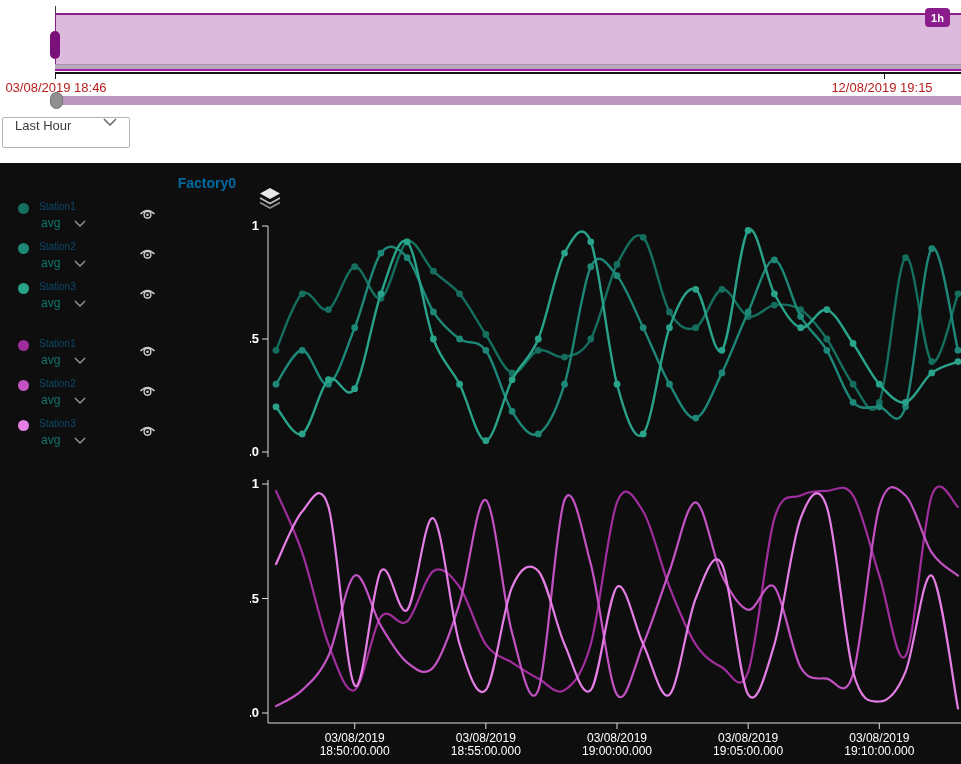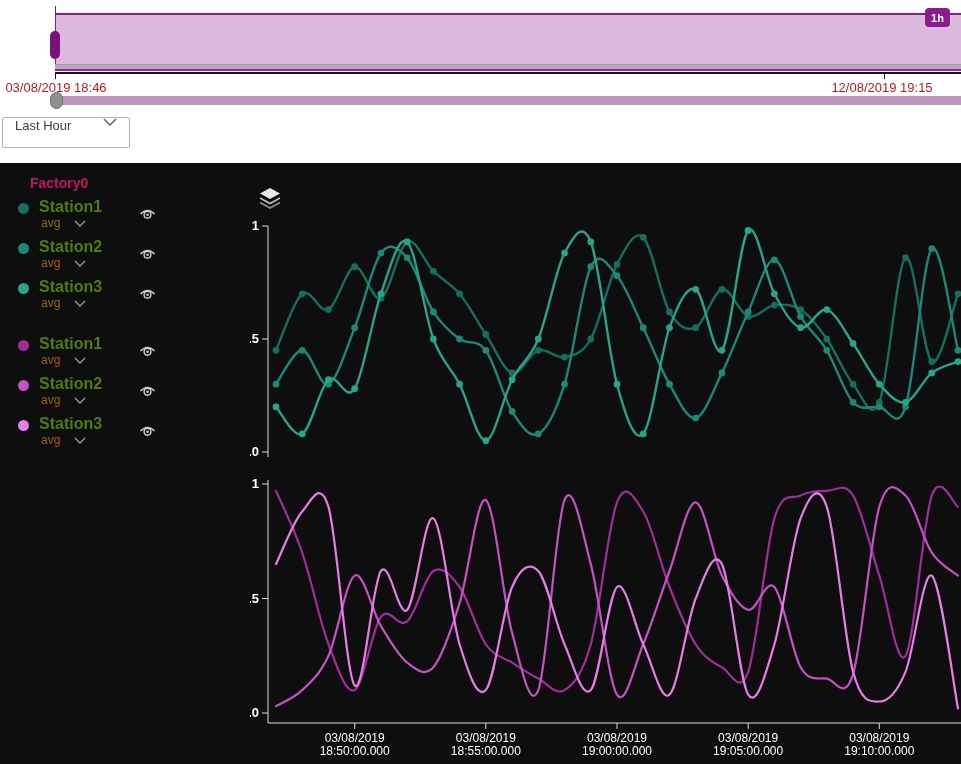--- a/index.html
+++ b/index.html
@@ -21,26 +21,26 @@
 
   
   .time-picker{position:absolute;left:2px;top:117px;width:128px;height:31px;background:#fff;border:1px solid #b3b3b3;border-radius:2px;box-sizing:border-box;display:flex;align-items:flex-start;justify-content:space-between;padding:0 12px 0 12px;cursor:pointer;}
   .time-picker .tp-label{font-size:13px;color:#3c3c3c;}
 
   
   .panel{position:absolute;left:0;top:163px;width:961px;height:601px;background:#0e0e0e;}
 
   
   #legend{position:absolute;left:18px;top:175px;width:218px;}
-  .lg-head{font-size:14px;font-weight:bold;color:#be185d;margin:0 0 8px 12px;}
+  .lg-head{font-size:14px;font-weight:bold;color:#0369a1;margin:0 0 8px 12px;text-align:right;}
   .lg-group{margin-bottom:17px;}
   .station-row{position:relative;height:40px;cursor:pointer;}
   .dot{position:absolute;left:0;top:4px;width:11px;height:11px;border-radius:50%;}
-  .st-name{margin-left:21px;font-size:16px;color:#4d7c0f;font-weight:700;line-height:16px;}
-  .st-agg{margin-left:23px;color:#a16207;font-size:12px;display:flex;align-items:center;gap:14px;line-height:16px;height:16px;}
+  .st-name{margin-left:21px;font-size:10px;color:#0c4a6e;font-weight:400;line-height:16px;}
+  .st-agg{margin-left:23px;color:#0f766e;font-size:12px;display:flex;align-items:center;gap:14px;line-height:16px;height:16px;}
   .eye{position:absolute;left:121px;top:7px;width:17px;height:15px;}
 
   .layers-btn{position:absolute;left:256px;top:185px;width:28px;height:26px;display:flex;align-items:center;justify-content:center;cursor:pointer;}
 
   #charts-svg{position:absolute;left:250px;top:163px;}
   text{font-family:"Liberation Sans", sans-serif;}
 </style>
 </head>
 <body>
 

